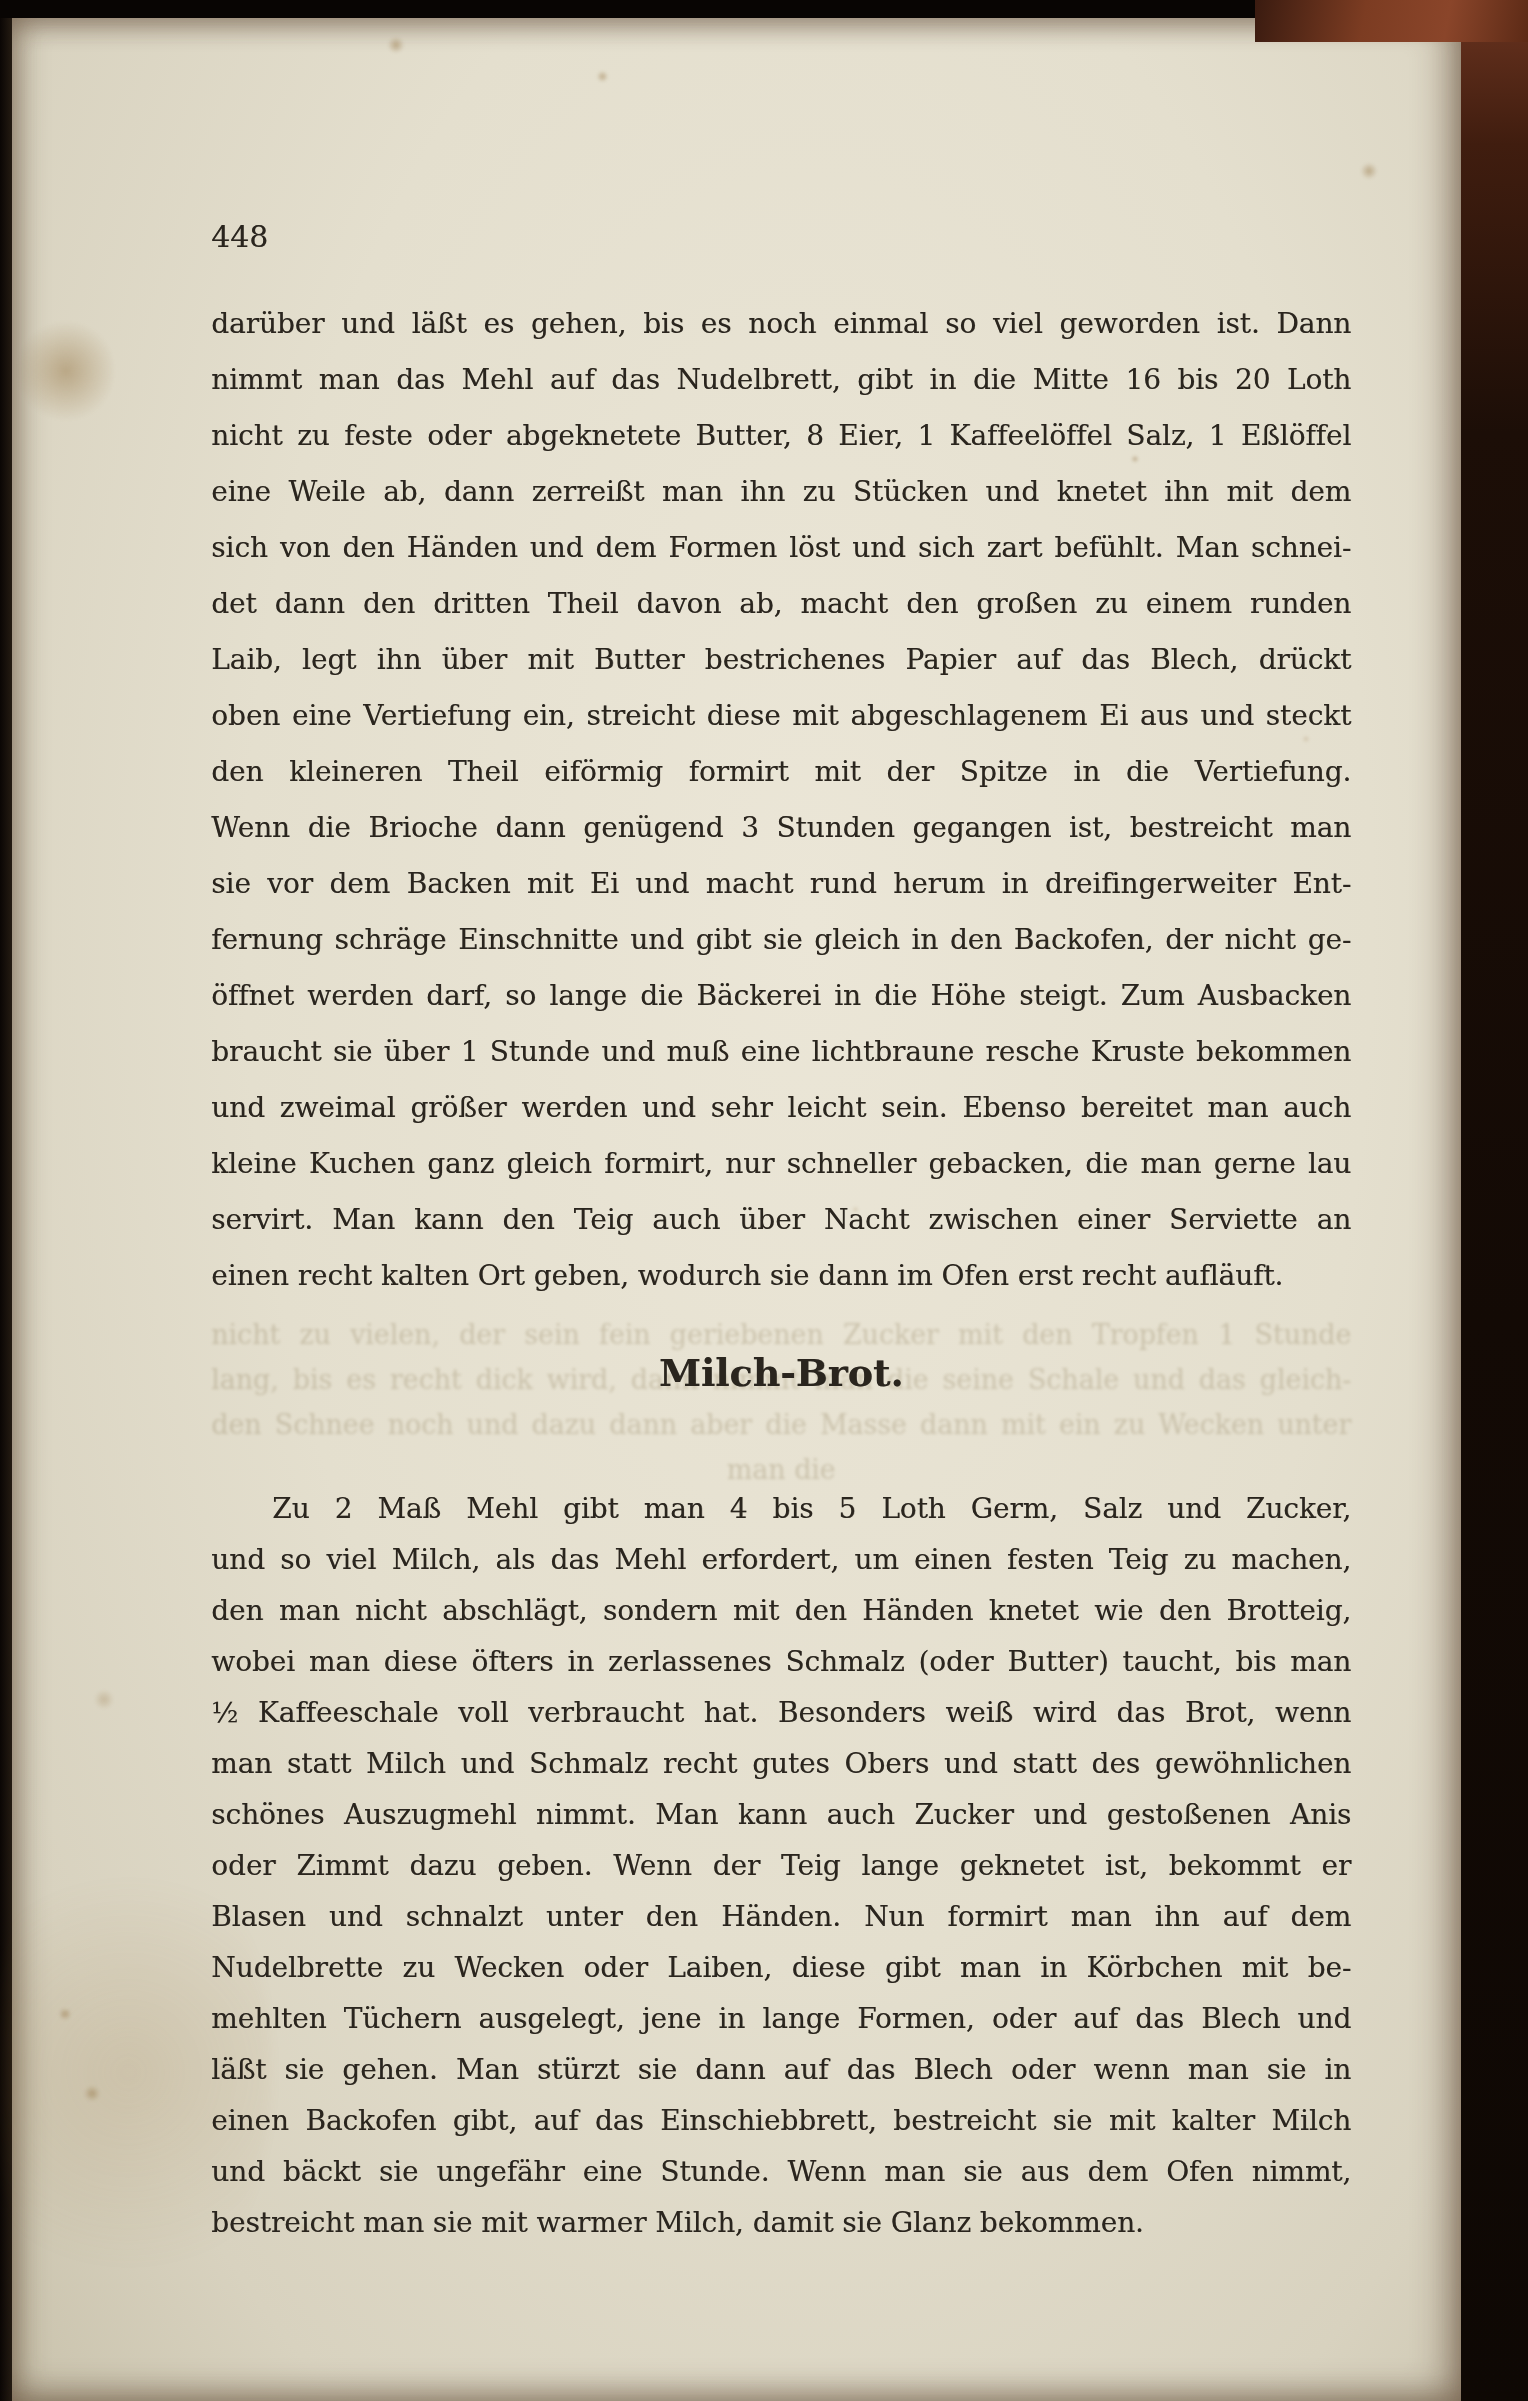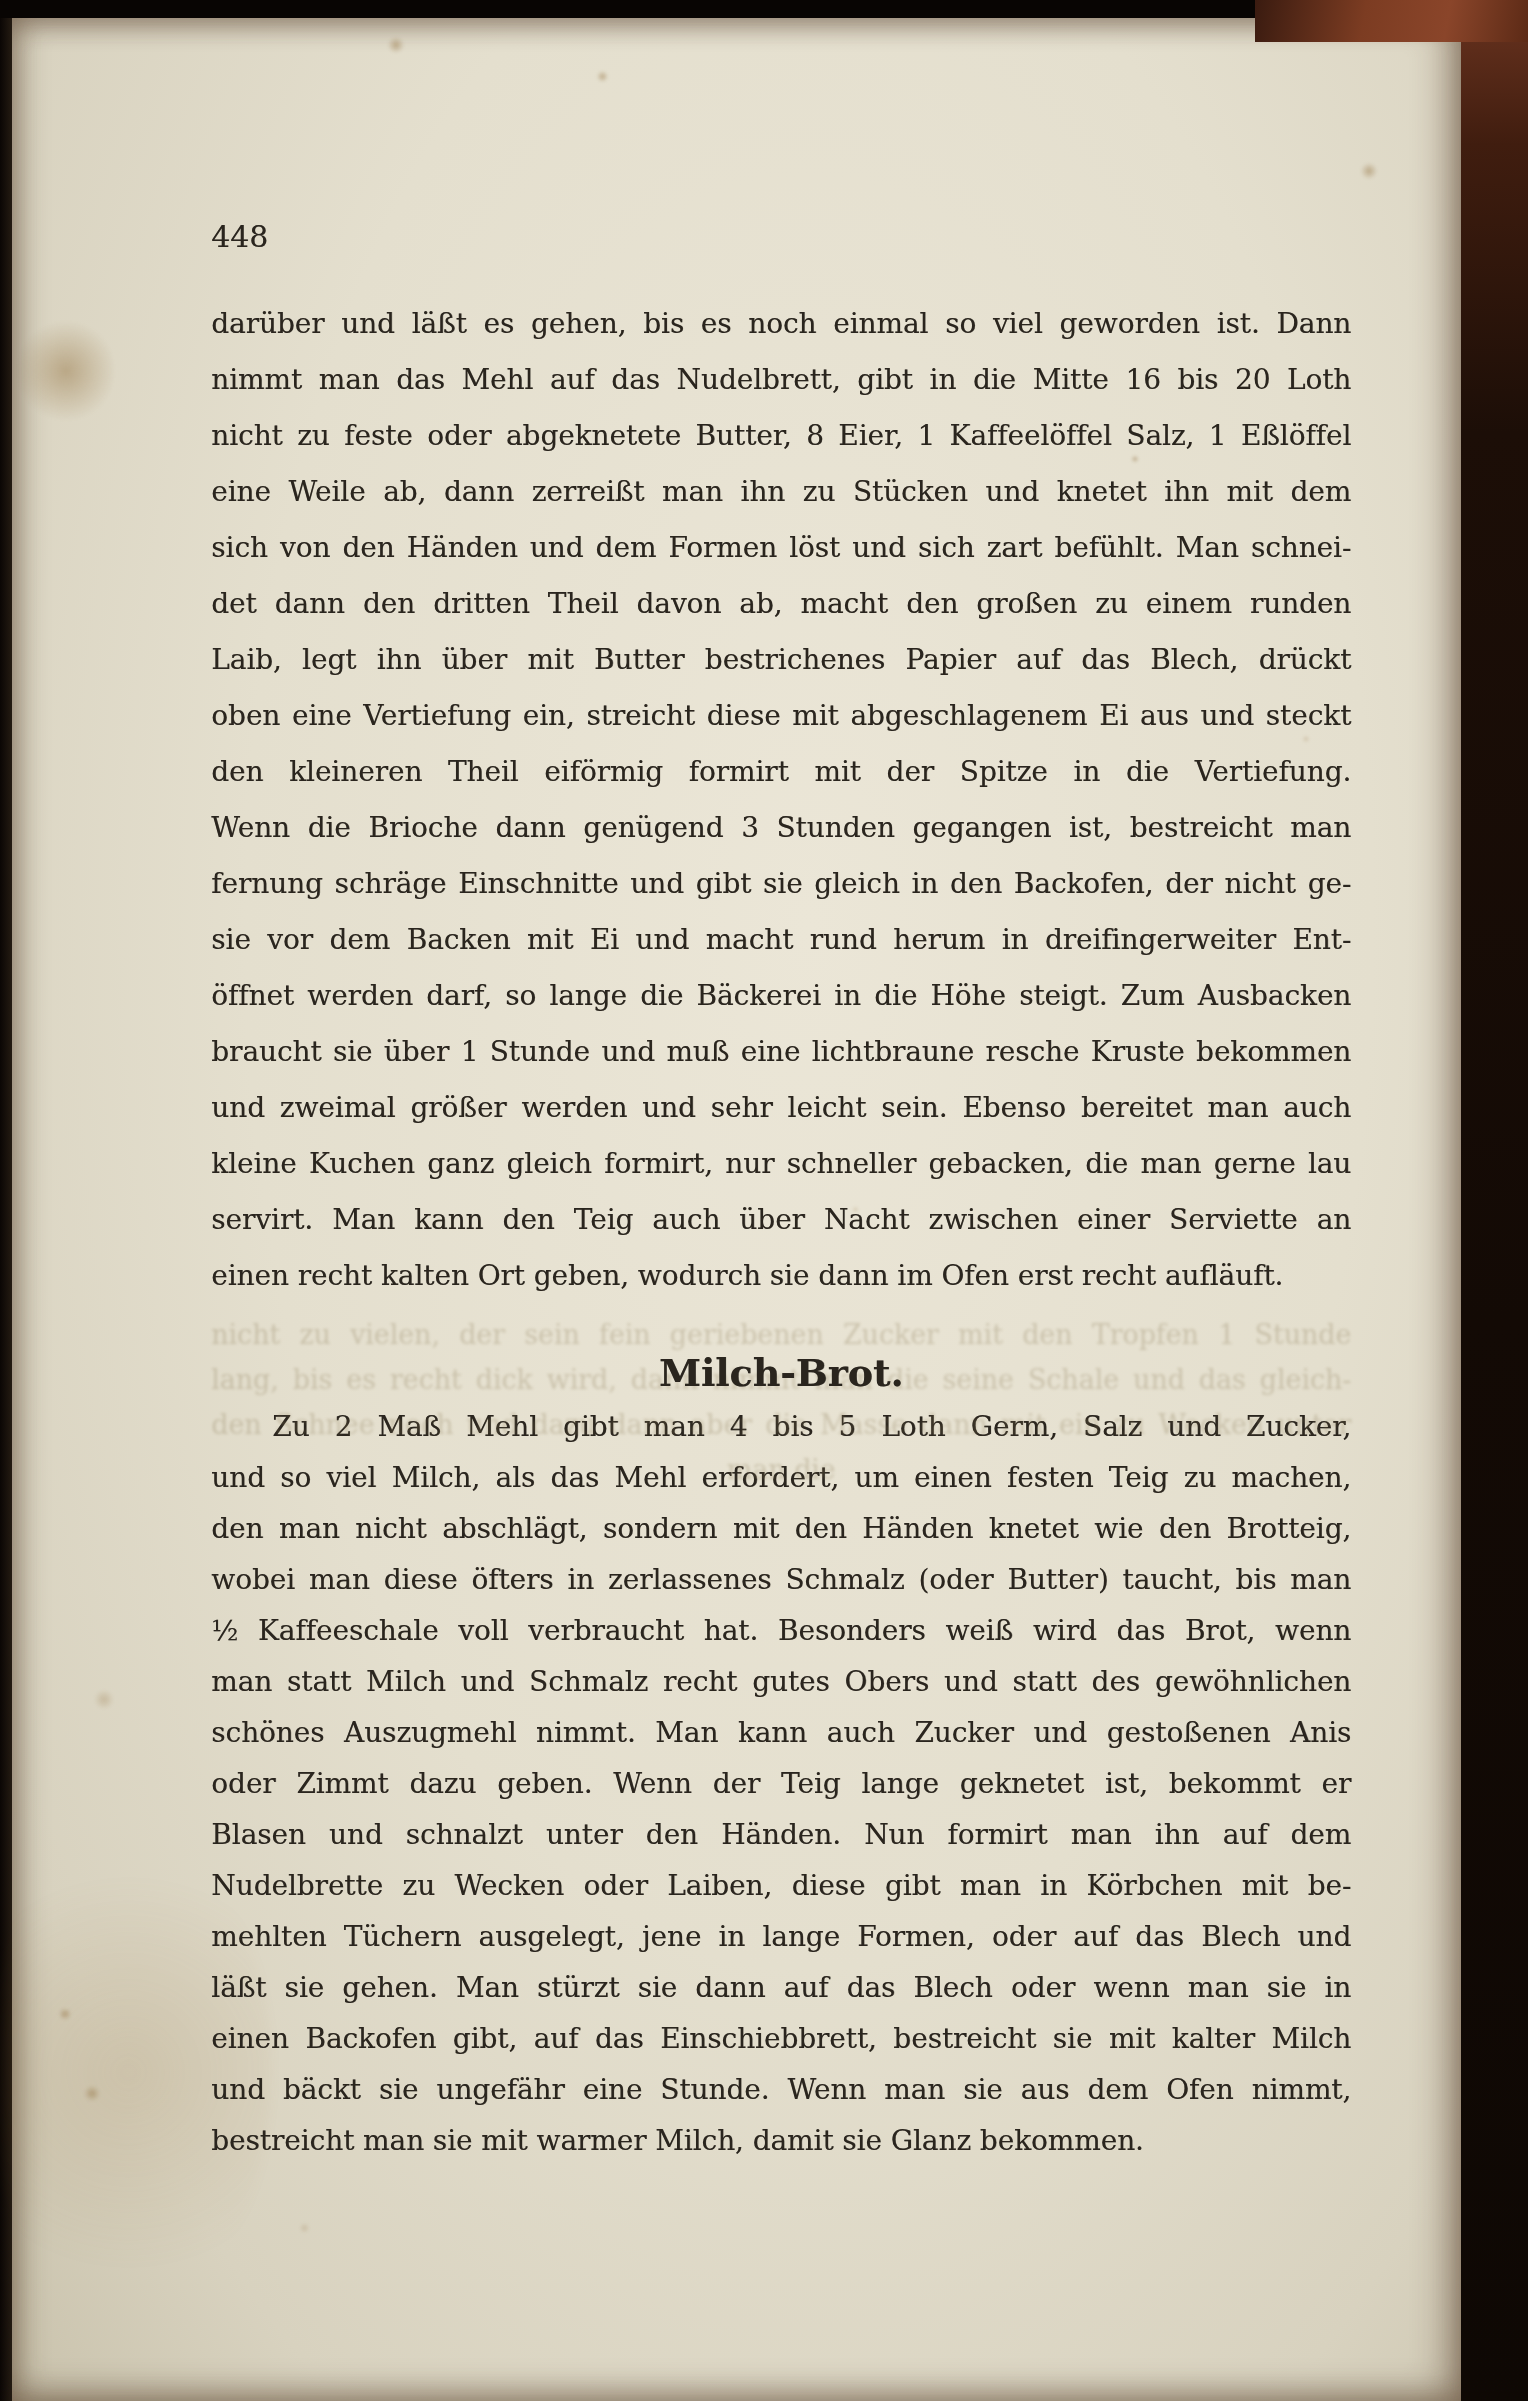--- a/index.html
+++ b/index.html
@@ -76,20 +76,21 @@
     line-height: 56px;
   }
   .para.para2 .line { line-height: 51px; }
   .para .line.para-end { text-align-last: left; }
   .para .line.indent { text-indent: 61px; }
 
   .heading {
     position: relative;
     z-index: 2;
     margin-top: 40px;
+    margin-bottom: 82px;
     text-align: center;
     font-weight: bold;
     font-size: 38px;
     line-height: 57px;
   }
 
   
   .ghost {
     position: absolute;
     left: 0; top: 1294px; width: 100%;
@@ -137,22 +138,22 @@
         <div class="line">darüber und läßt es gehen, bis es noch einmal so viel geworden ist. Dann</div>
         <div class="line">nimmt man das Mehl auf das Nudelbrett, gibt in die Mitte 16 bis 20 Loth</div>
         <div class="line">nicht zu feste oder abgeknetete Butter, 8 Eier, 1 Kaffeelöffel Salz, 1 Eßlöffel</div>
         <div class="line">eine Weile ab, dann zerreißt man ihn zu Stücken und knetet ihn mit dem</div>
         <div class="line">sich von den Händen und dem Formen löst und sich zart befühlt. Man schnei-</div>
         <div class="line">det dann den dritten Theil davon ab, macht den großen zu einem runden</div>
         <div class="line">Laib, legt ihn über mit Butter bestrichenes Papier auf das Blech, drückt</div>
         <div class="line">oben eine Vertiefung ein, streicht diese mit abgeschlagenem Ei aus und steckt</div>
         <div class="line">den kleineren Theil eiförmig formirt mit der Spitze in die Vertiefung.</div>
         <div class="line">Wenn die Brioche dann genügend 3 Stunden gegangen ist, bestreicht man</div>
+        <div class="line">sie vor dem Backen mit Ei und macht rund herum in dreifingerweiter Ent-</div>
         <div class="line">fernung schräge Einschnitte und gibt sie gleich in den Backofen, der nicht ge-</div>
-        <div class="line">sie vor dem Backen mit Ei und macht rund herum in dreifingerweiter Ent-</div>
         <div class="line">öffnet werden darf, so lange die Bäckerei in die Höhe steigt. Zum Ausbacken</div>
         <div class="line">braucht sie über 1 Stunde und muß eine lichtbraune resche Kruste bekommen</div>
         <div class="line">und zweimal größer werden und sehr leicht sein. Ebenso bereitet man auch</div>
         <div class="line">kleine Kuchen ganz gleich formirt, nur schneller gebacken, die man gerne lau</div>
         <div class="line">servirt. Man kann den Teig auch über Nacht zwischen einer Serviette an</div>
         <div class="line para-end">einen recht kalten Ort geben, wodurch sie dann im Ofen erst recht aufläuft.</div>
       </div>
 
       <div class="ghost">
         <div class="ghost-line">nicht zu vielen, der sein fein geriebenen Zucker mit den Tropfen 1 Stunde</div>

